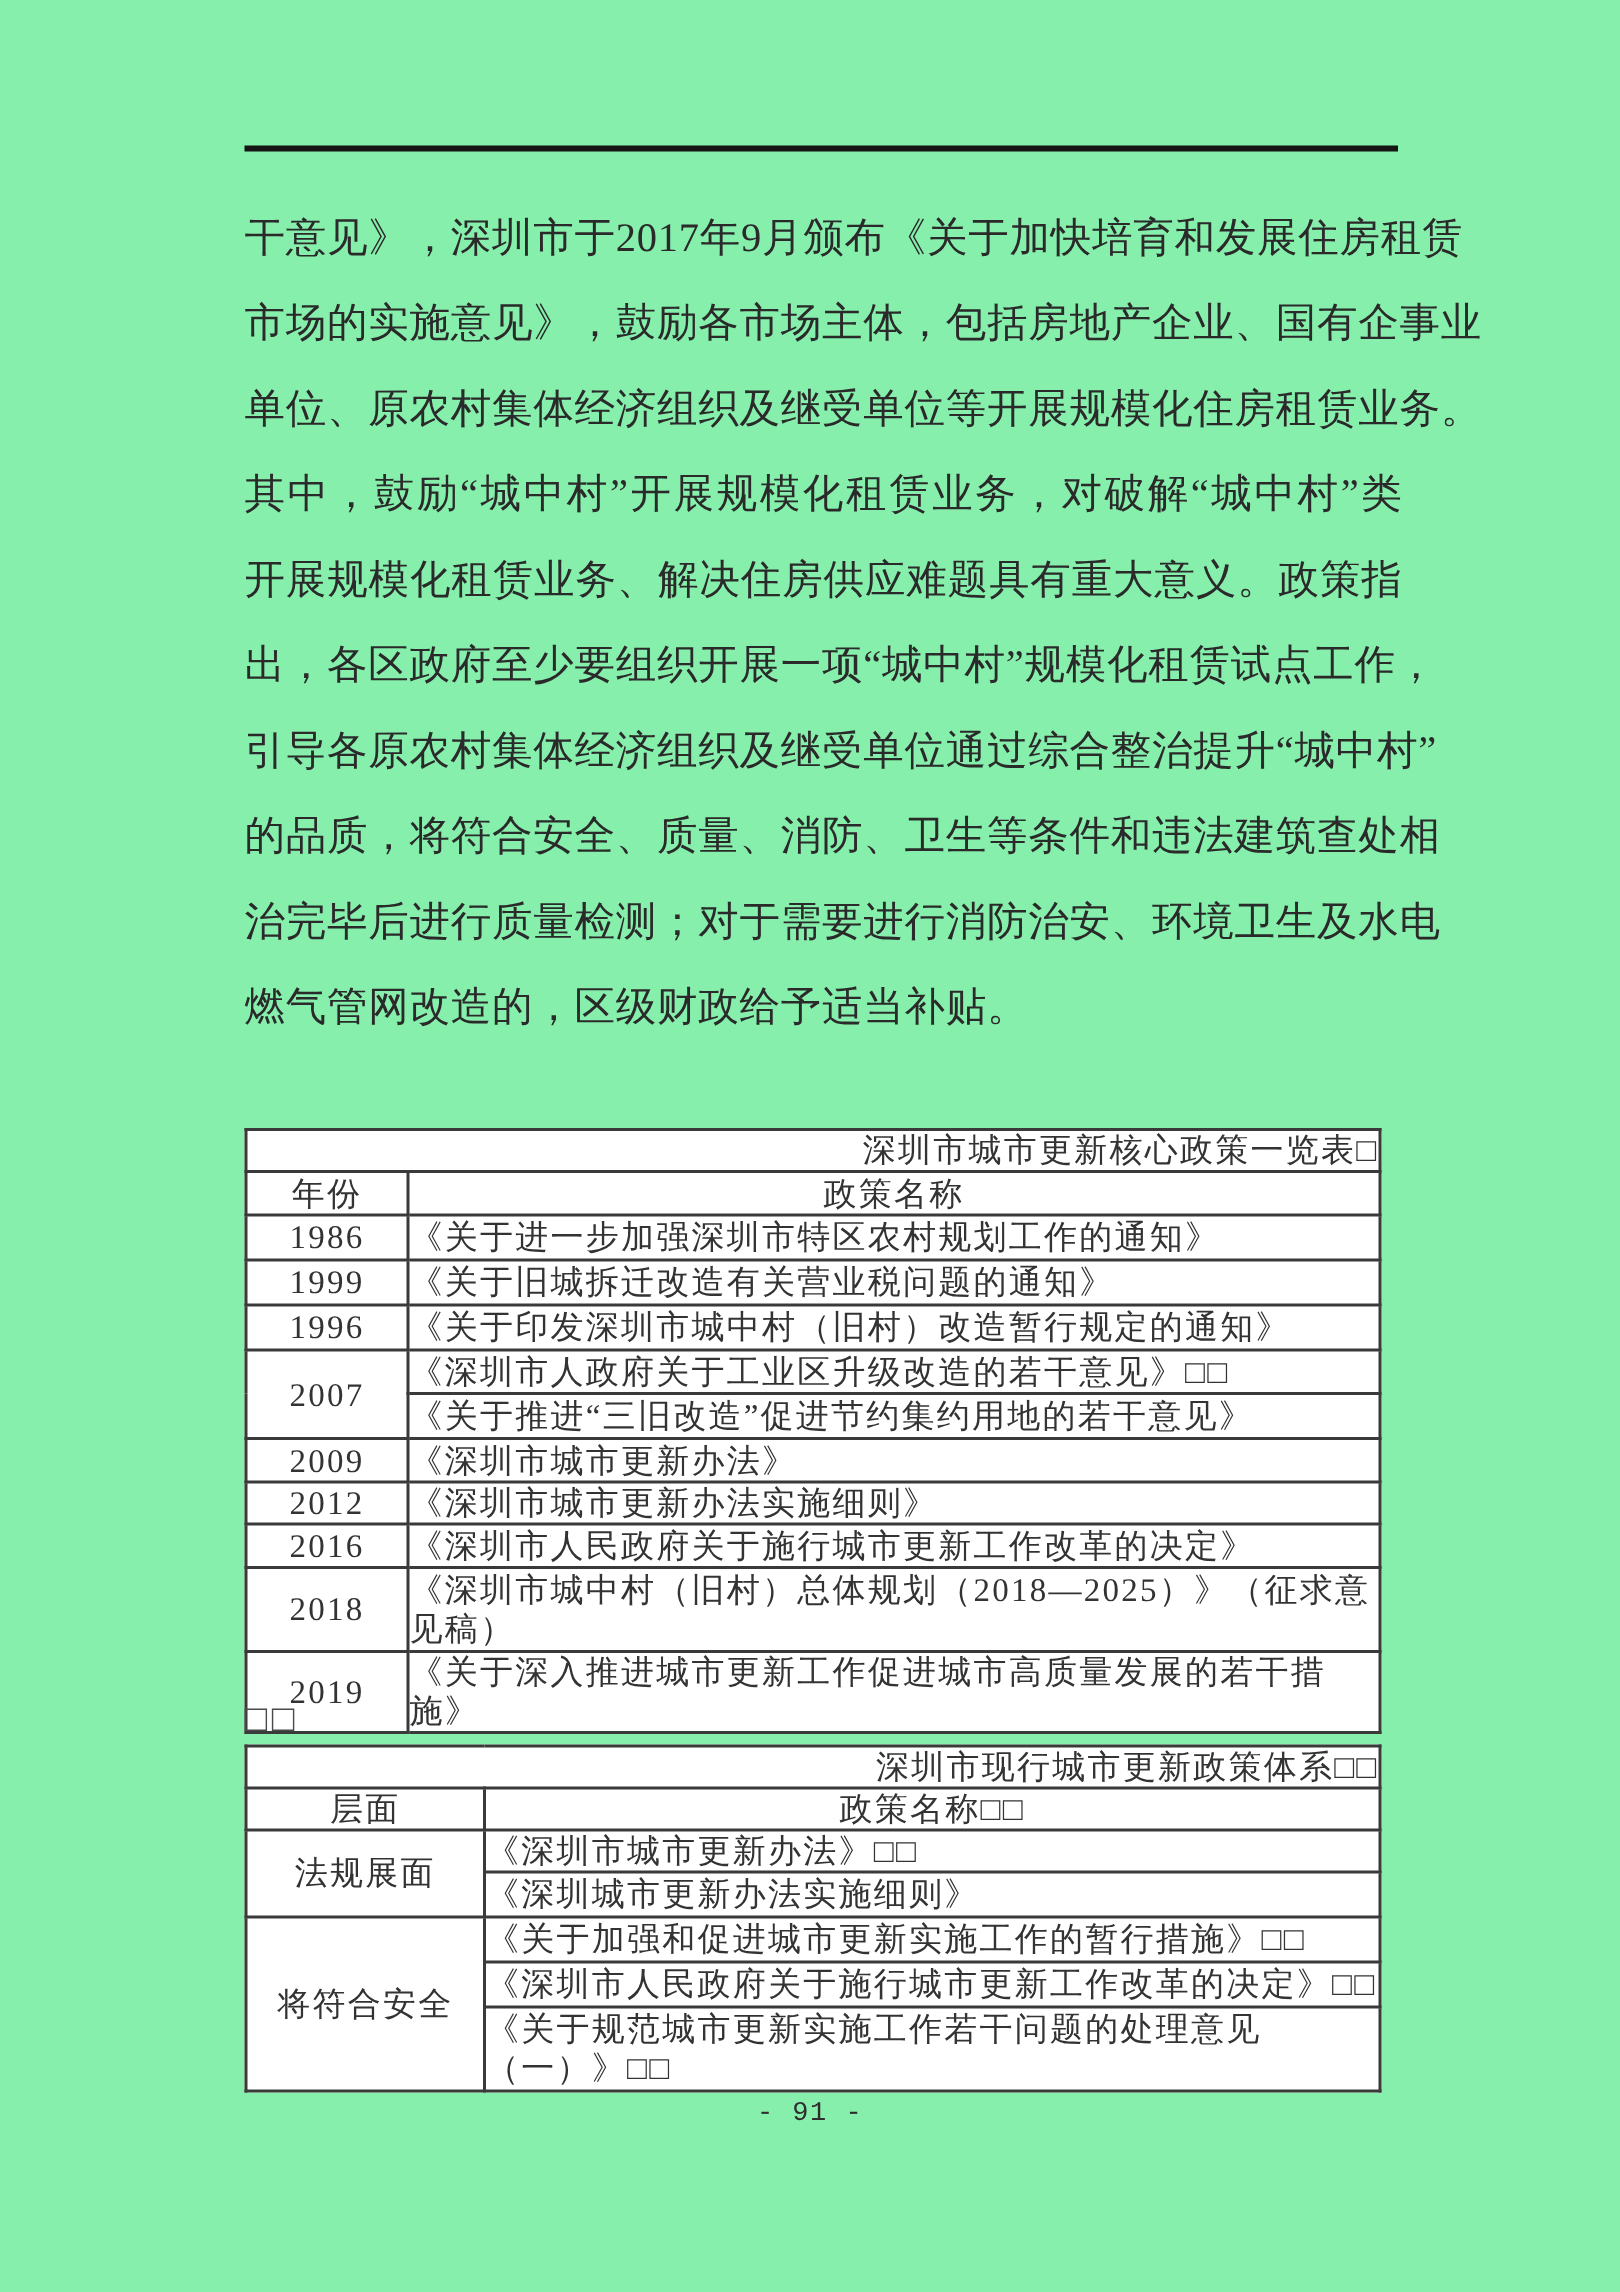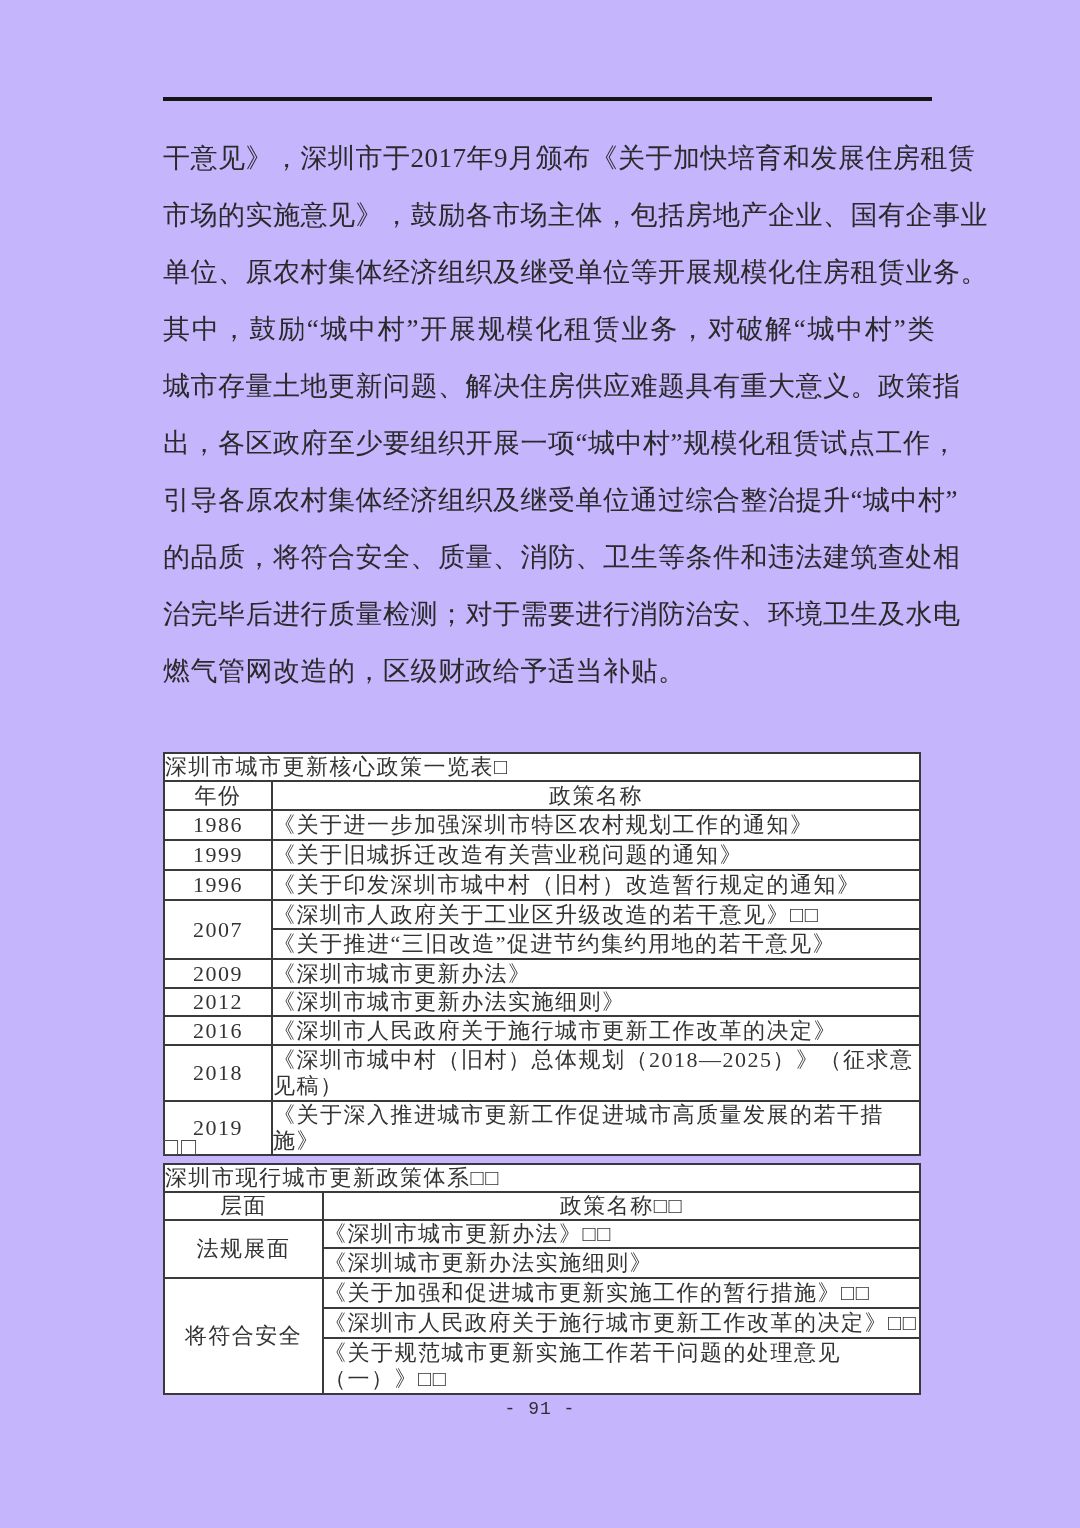--- a/index.html
+++ b/index.html
@@ -1,32 +1,32 @@
 <!DOCTYPE html>
 <html><head>
 <meta charset="utf-8">
 <style>
   html,body{margin:0;padding:0;background:#ffffff;}
   .page{
-    position:relative;width:1080px;height:1528px;background:#c4b5fd;
+    position:relative;width:1080px;height:1528px;background:#86efac;
     font-family:"Liberation Serif","DejaVu Serif",serif;color:#2b2b2b;
     overflow:hidden;
   }
   .top-rule{position:absolute;left:163px;top:97px;width:769px;height:4px;background:#151515;}
   .body-text{position:absolute;left:163px;top:130px;width:772px;font-size:27px;line-height:57px;color:#2a2a2a;}
   .bline{height:57px;white-space:nowrap;text-align:justify;text-align-last:justify;letter-spacing:0.5px;}
   .bline.last{text-align-last:left;}
   table.doc{position:absolute;border-collapse:collapse;table-layout:fixed;background:#fff;}
   table.doc td{
     border:2px solid #3a3a3a;font-size:22px;color:#333;
     padding:0;overflow:hidden;letter-spacing:1.5px;line-height:26px;
   }
   #tbl1{left:163px;top:752px;width:756px;}
   #tbl2{left:163px;top:1163px;width:756px;}
-  td.t-title{text-align:left;font-size:23px;}
+  td.t-title{text-align:right;font-size:23px;}
   td.t-head{text-align:center;font-size:23px;}
   td.year{text-align:center;}
   td.level{text-align:center;}
   td.pol{text-align:left;padding-left:14px;padding-right:8px;word-break:break-all;}
   .h28{height:28px}.h29{height:29px}.h30{height:30px}.h31{height:31px}.h27{height:27px}.h56{height:56px}
   .between-box{position:absolute;left:163px;top:1133px;font-size:25px;letter-spacing:3px;color:#4a4a4a;}
   .footer{position:absolute;left:0;top:1399px;width:1080px;text-align:center;
     font-family:Liberation Mono, monospace;font-size:18px;color:#2e2e2e;letter-spacing:1px;}
 </style>
 </head>
@@ -34,21 +34,21 @@
 
 <div class="page">
 
   <div class="top-rule"></div>
 
   <div class="body-text">
     <div class="bline">干意见》，深圳市于2017年9月颁布《关于加快培育和发展住房租赁</div>
     <div class="bline">市场的实施意见》，鼓励各市场主体，包括房地产企业、国有企事业</div>
     <div class="bline">单位、原农村集体经济组织及继受单位等开展规模化住房租赁业务。</div>
     <div class="bline">其中，鼓励“城中村”开展规模化租赁业务，对破解“城中村”类</div>
-    <div class="bline">城市存量土地更新问题、解决住房供应难题具有重大意义。政策指</div>
+    <div class="bline">开展规模化租赁业务、解决住房供应难题具有重大意义。政策指</div>
     <div class="bline">出，各区政府至少要组织开展一项“城中村”规模化租赁试点工作，</div>
     <div class="bline">引导各原农村集体经济组织及继受单位通过综合整治提升“城中村”</div>
     <div class="bline">的品质，将符合安全、质量、消防、卫生等条件和违法建筑查处相</div>
     <div class="bline">治完毕后进行质量检测；对于需要进行消防治安、环境卫生及水电</div>
     <div class="bline last">燃气管网改造的，区级财政给予适当补贴。</div>
   </div>
 
   <table class="doc" id="tbl1">
     <colgroup>
         <col style="width:108px">

